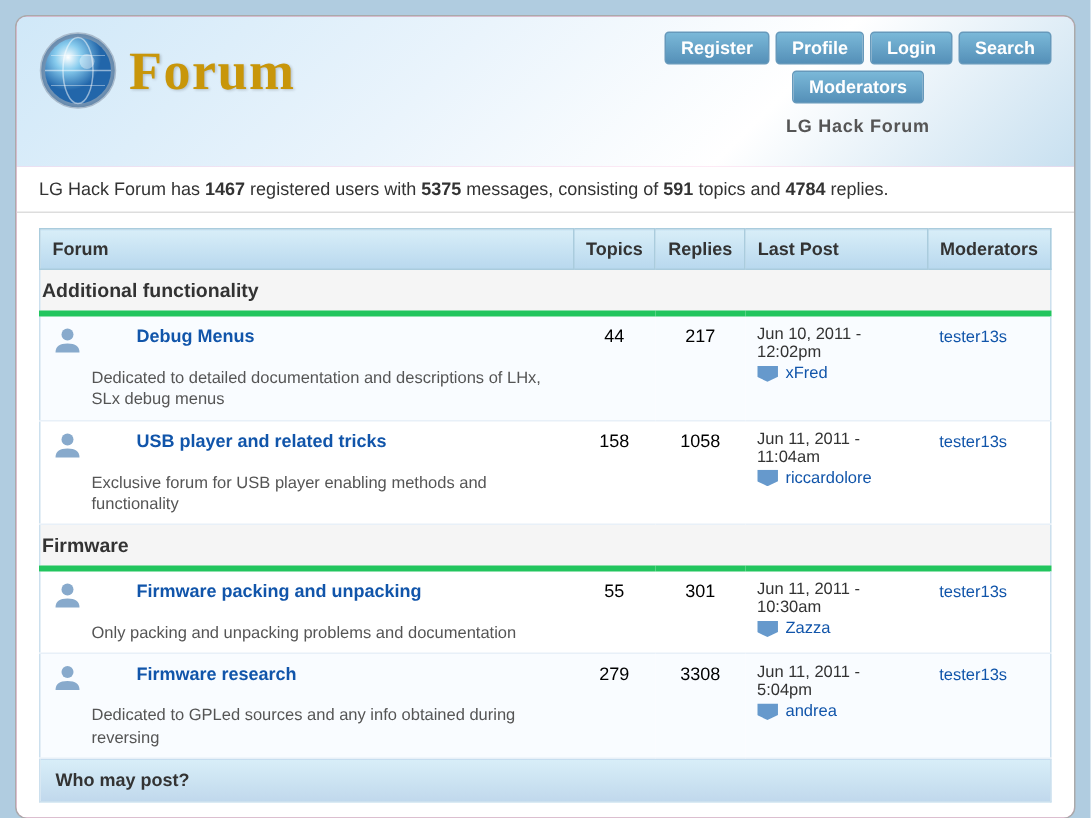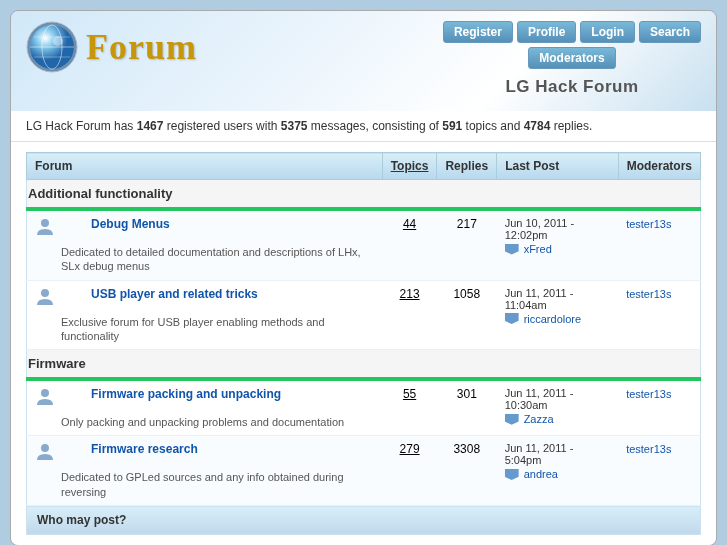--- a/index.html
+++ b/index.html
@@ -61,21 +61,21 @@
       padding: 3px 10px;
       font-size: 12px;
       font-weight: bold;
       border: 1px solid #6699bb;
       border-radius: 3px;
       cursor: pointer;
       color: white;
       background: linear-gradient(to bottom, #7ab8d8, #5590b8);
     }
     .site-title {
-      font-size: 17px;
+      font-size: 12px;
       font-weight: bold;
       color: #555;
       margin-top: 4px;
       letter-spacing: 0.5px;
     }
     
     .stats-bar {
       background: #ffffff;
       padding: 8px 15px;
       font-size: 12px;
@@ -137,21 +137,21 @@
       font-weight: bold;
       font-size: 12px;
       padding-left: 30px;
     }
     .forum-desc {
       color: #555;
       font-size: 11px;
       margin-top: 14px;
       line-height: 1.3;
     }
-    .topics-col { text-align: center; font-size: 12px; text-decoration: underline; }
+    .topics-col { text-align: center; font-size: 12px; }
     .replies-col { text-align: center; font-size: 12px; }
     .lastpost-col { font-size: 11px; color: #333; }
     .lastpost-col a { color: #1155aa; text-decoration: none; }
     .lastpost-user { display: flex; align-items: center; gap: 3px; margin-top: 2px; }
     .moderators-col a { color: #1155aa; text-decoration: none; font-size: 11px; }
     
     .footer-row td {
       background: linear-gradient(to bottom, #d8eef8, #c0d8ec);
       padding: 7px 10px;
       font-size: 12px;
@@ -282,21 +282,21 @@
                 <path d="M2 18 Q2 12 10 12 Q18 12 18 18 Z" fill="#88aacc"></path>
               </svg>
               <div class="forum-info">
                 <div class="forum-title">
                   <a href="#">USB player and related tricks</a>
                 </div>
                 <div class="forum-desc">Exclusive forum for USB player enabling methods and functionality</div>
               </div>
             </div>
           </td>
-          <td class="topics-col">213</td>
+          <td class="topics-col">158</td>
           <td class="replies-col">1058</td>
           <td class="lastpost-col">
             <div>Jun 11, 2011 - 11:04am</div>
             <div class="lastpost-user">
               <span class="msg-icon"></span>
               <a href="#">riccardolore</a>
             </div>
           </td>
           <td class="moderators-col">
             <a href="#">tester13s</a>

